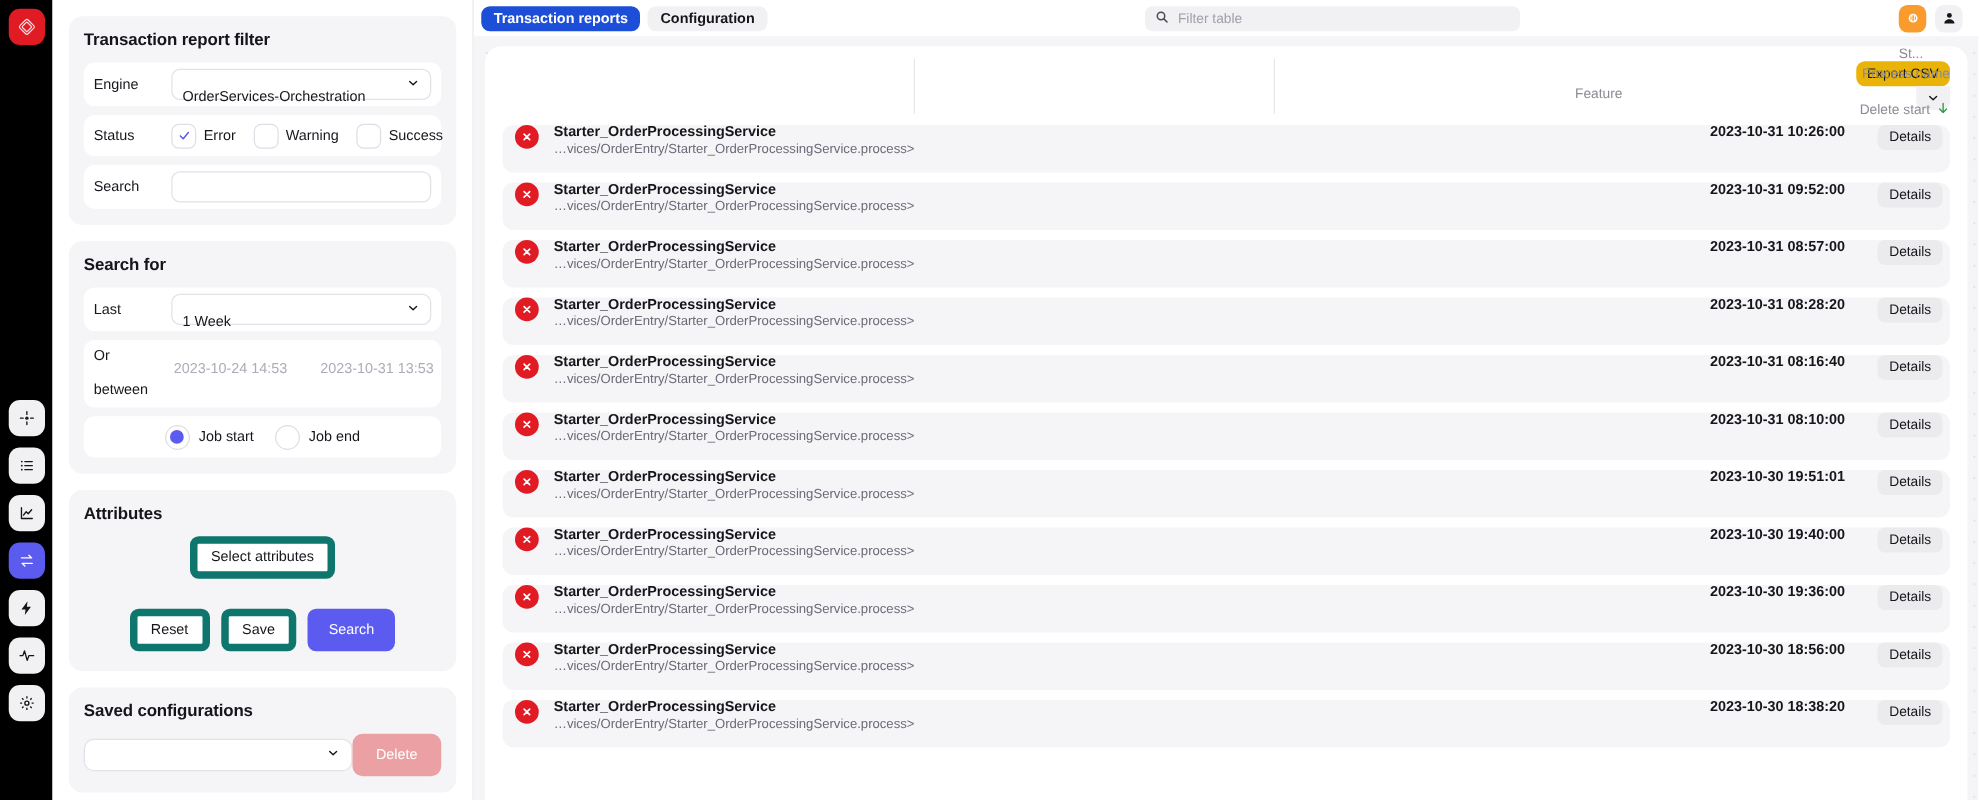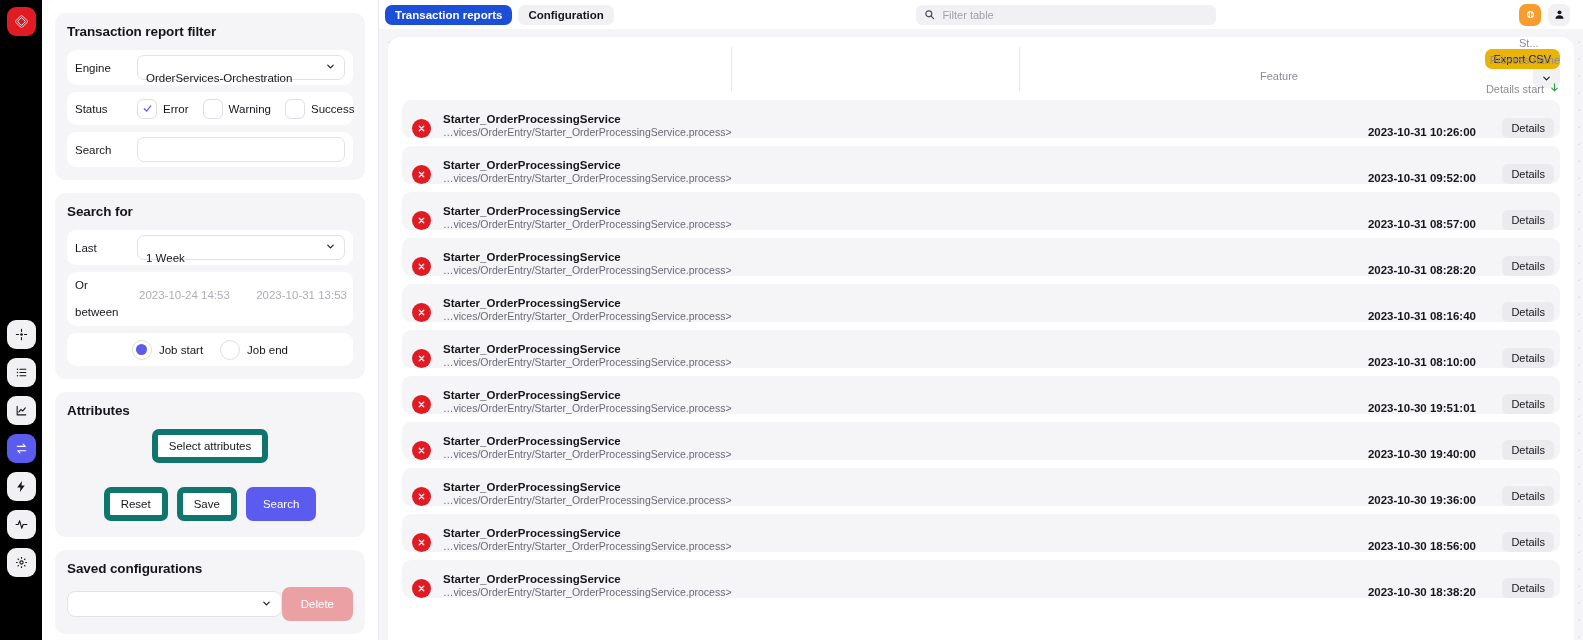--- a/index.html
+++ b/index.html
@@ -229,21 +229,21 @@
   .th.details{ width: 84px; min-width: 84px; }
   .vdiv {
     position: absolute; top: 10px; bottom: 9px; width: 1px; background: #e8e8ec;
   }
   .vdiv.a { left: 329px; }
   .vdiv.b { left: 617px; }
   .sort-arrow { color: #2e9b47; font-size: 11px; line-height: 1; }
 
   .rows { }
   .trow {
-    display: flex; align-items: flex-end;
+    display: flex; align-items: flex-start;
     background: #f5f5f7; border-radius: 9px;
     height: 38px; margin-bottom: 8px;
   }
   .td { display: flex; align-items: center; }
   .td.status { width: 41px; min-width: 41px; padding-left: 10px; }
   .err-icon {
     width: 19px; height: 19px; border-radius: 50%;
     background: #e01b24; color: #ffffff;
     display: flex; align-items: center; justify-content: center;
     font-size: 11px; font-weight: bold; line-height: 1;
@@ -471,21 +471,21 @@
           </div>
         </div>
 
         <div class="thead">
           <div class="vdiv a"></div>
           <div class="vdiv b"></div>
           <div class="th status">St...</div>
           <div class="th pname">Process name</div>
           <div class="th feature">Feature</div>
           <div class="th pstart">
-            <span>Details start</span>
+            <span>Delete start</span>
             <span class="sort-arrow">
               <svg width="11" height="11" viewBox="0 0 24 24" fill="none" stroke="#2e9b47" stroke-width="2.4" stroke-linecap="round" stroke-linejoin="round">
                   <path d="M12 4v15M6 13.5l6 6 6-6"></path>
                 </svg>
             </span>
           </div>
           <div class="th details"></div>
         </div>
 
         <div class="rows">

